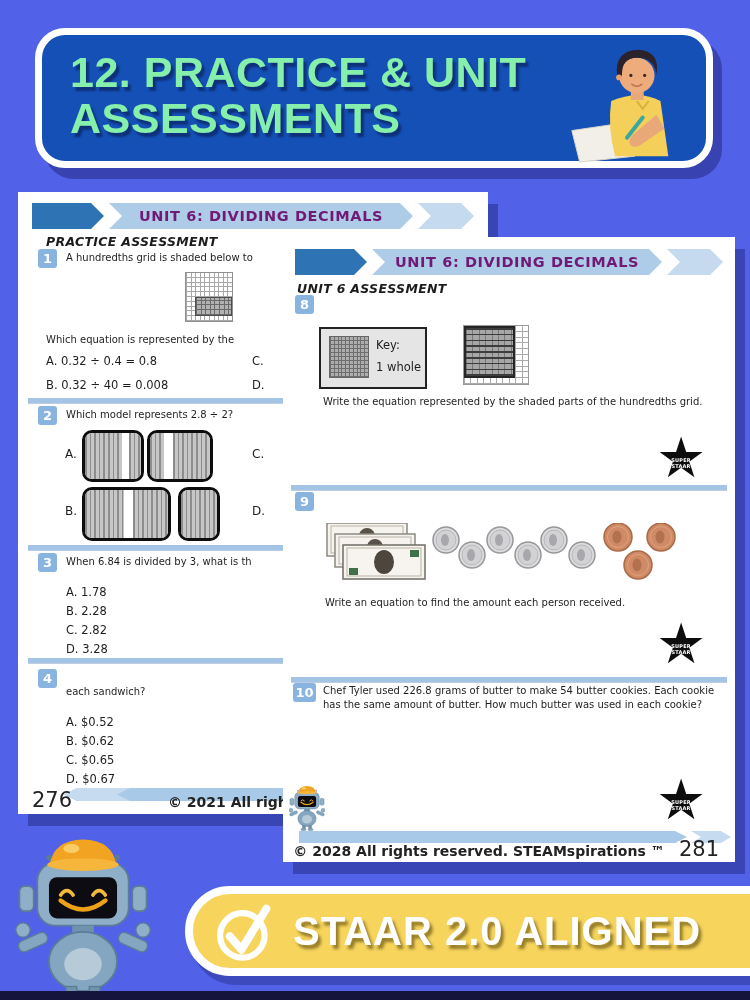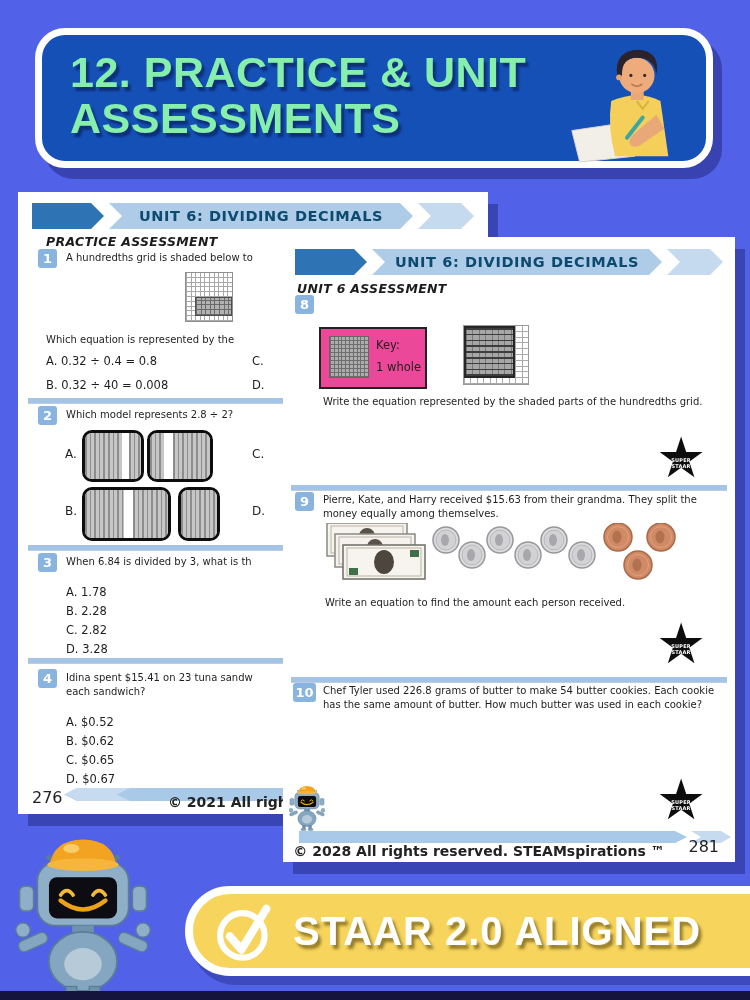--- a/index.html
+++ b/index.html
@@ -24,21 +24,21 @@
   
   .page{position:absolute;background:#fff;box-shadow:10px 12px 0 rgba(26,32,110,.42);}
   .page-left{left:18px;top:192px;width:470px;height:622px;z-index:1;}
   .page-right{left:283px;top:237px;width:452px;height:625px;z-index:2;}
   .hdr{position:absolute;height:26px;display:flex;align-items:stretch;}
   .hdr .chev-dark{width:72px;background:#2e74b5;
     clip-path:polygon(0 0,calc(100% - 13px) 0,100% 50%,calc(100% - 13px) 100%,0 100%);}
   .hdr .band{flex:1;margin-left:5px;background:#aecbe8;position:relative;
     clip-path:polygon(0 0,calc(100% - 13px) 0,100% 50%,calc(100% - 13px) 100%,0 100%,13px 50%);
     display:flex;align-items:center;justify-content:center;}
-  .hdr .band span{color:#0c4a6e;font-weight:bold;font-size:14.5px;letter-spacing:.6px;}
+  .hdr .band span{color:#701a75;font-weight:bold;font-size:14.5px;letter-spacing:.6px;}
   .hdr .chev-light{width:56px;margin-left:5px;background:#c5d9ef;
     clip-path:polygon(0 0,calc(100% - 13px) 0,100% 50%,calc(100% - 13px) 100%,0 100%,13px 50%);}
   .section-title{position:absolute;font-style:italic;font-weight:bold;font-size:12.5px;color:#1c1c1c;letter-spacing:.3px;}
   .qnum{position:absolute;width:19px;height:19px;background:#8ab4e0;color:#fff;
     font-weight:bold;font-size:13px;text-align:center;line-height:19px;border-radius:3px;}
   .qnum.wide{width:23px;}
   .qtext{position:absolute;font-size:10px;color:#1e1e1e;line-height:1.35;white-space:nowrap;}
   .qtext.wrap{white-space:normal;}
   .opt{position:absolute;font-size:11.5px;color:#1e1e1e;white-space:nowrap;}
   .divider{position:absolute;height:5px;background:#a4c4e6;box-shadow:0 1px 0 rgba(110,145,190,.45);}
@@ -49,21 +49,21 @@
   .grid-small .shade{position:absolute;background-color:#b2b2b2;border:1px solid #4e4e4e;box-sizing:border-box;
     background-image:repeating-linear-gradient(90deg,#6a6a6a 0 1px,transparent 1px 4.6px),
                      repeating-linear-gradient(0deg,#6a6a6a 0 1px,transparent 1px 4.8px);}
   .grid-big{position:absolute;border:1px solid #999;background:#fff;
     background-image:repeating-linear-gradient(90deg,#aaa 0 1px,transparent 1px 6.4px),
                      repeating-linear-gradient(0deg,#aaa 0 1px,transparent 1px 5.8px);}
   .grid-big .shade{position:absolute;left:0;top:0;width:51px;height:52px;background-color:#a6a6a6;
     border:2px solid #262626;box-sizing:border-box;
     background-image:repeating-linear-gradient(0deg,#3c3c3c 0 1.6px,transparent 1.6px 5.8px),
                      repeating-linear-gradient(90deg,#777 0 1px,transparent 1px 6.4px);}
-  .key-box{position:absolute;border:2.5px solid #222;background:#ec4899;}
+  .key-box{position:absolute;border:2.5px solid #222;background:#e5e5e5;}
   .key-grid{position:absolute;left:8px;top:7px;width:38px;height:40px;background-color:#adadad;border:1px solid #666;
     background-image:repeating-linear-gradient(90deg,#6e6e6e 0 1px,transparent 1px 3.8px),
                      repeating-linear-gradient(0deg,#6e6e6e 0 1px,transparent 1px 4px);}
   .key-text{position:absolute;left:55px;font-size:11.5px;color:#1e1e1e;}
   
   .mrow{position:absolute;display:flex;align-items:center;}
   .mblock{border:3.5px solid #0d0d0d;border-radius:10px;background:#fff;display:flex;overflow:hidden;height:46px;}
   .mblock + .mblock{margin-left:3px;}
   .seg{background:repeating-linear-gradient(90deg,#8d8d8d 0 1.6px,#c6c6c6 1.6px 4.6px);}
   .gap{background:#fff;}
@@ -71,21 +71,21 @@
   
   .star{position:absolute;width:52px;height:52px;}
   .star .glyph{font-size:56px;line-height:50px;color:#0d0d0d;display:block;text-align:center;}
   .star .t1,.star .t2{position:absolute;left:0;right:0;text-align:center;color:#fff;font-size:5px;font-weight:bold;letter-spacing:.2px;}
   .star .t1{top:24px;} .star .t2{top:30px;}
   
   .foot-band-left{position:absolute;left:46px;right:0;top:596px;height:13px;background:#a9c9e8;
     clip-path:polygon(13px 0,100% 0,100% 100%,13px 100%,0 50%);}
   .foot-band-left .lt{position:absolute;left:0;top:0;bottom:0;width:66px;background:#c6daf0;
     clip-path:polygon(13px 0,100% 0,calc(100% - 13px) 50%,100% 100%,13px 100%,0 50%);}
-  .page-num{position:absolute;font-size:16px;color:#222;}
+  .page-num{position:absolute;font-size:21px;color:#222;}
   .copyright{position:absolute;font-size:14px;font-weight:bold;color:#222;}
   .foot-band-right{position:absolute;left:16px;top:594px;width:388px;height:12px;background:#a9c9e8;
     clip-path:polygon(0 0,calc(100% - 12px) 0,100% 50%,calc(100% - 12px) 100%,0 100%);}
   .foot-chev-right{position:absolute;left:408px;top:594px;width:40px;height:12px;background:#c6daf0;
     clip-path:polygon(0 0,calc(100% - 10px) 0,100% 50%,calc(100% - 10px) 100%,0 100%,10px 50%);}
   .mini-robot{position:absolute;left:6px;top:548px;width:36px;height:46px;}
   
   .big-robot{position:absolute;left:12px;top:836px;width:142px;height:172px;z-index:4;}
   .staar-banner{
     position:absolute;left:185px;top:886px;width:610px;height:90px;z-index:4;
@@ -211,21 +211,20 @@
   <div class="qnum" style="left:20px;top:361px;">3</div>
   <div class="qtext" style="left:48px;top:363px;">When 6.84 is divided by 3, what is th</div>
   <div class="opt" style="left:48px;top:393px;">A. 1.78</div>
   <div class="opt" style="left:48px;top:412px;">B. 2.28</div>
   <div class="opt" style="left:48px;top:431px;">C. 2.82</div>
   <div class="opt" style="left:48px;top:450px;">D. 3.28</div>
 
   <div class="divider" style="left:10px;right:10px;top:466px;"></div>
 
   <div class="qnum" style="left:20px;top:477px;">4</div>
-  <div class="qtext" style="left:48px;top:479px;">Idina spent $15.41 on 23 tuna sandw</div>
   <div class="qtext" style="left:48px;top:493px;">each sandwich?</div>
   <div class="opt" style="left:48px;top:523px;">A. $0.52</div>
   <div class="opt" style="left:48px;top:542px;">B. $0.62</div>
   <div class="opt" style="left:48px;top:561px;">C. $0.65</div>
   <div class="opt" style="left:48px;top:580px;">D. $0.67</div>
 
   <div class="foot-band-left">
       <div class="lt"></div>
     </div>
   <div class="page-num" style="left:14px;top:596px;">276</div>
@@ -254,21 +253,20 @@
   <div class="qtext wrap" style="left:40px;top:158px;width:398px;">Write the equation represented by the shaded parts of the hundredths grid.</div>
   <div class="star" style="left:372px;top:196px;">
     <span class="glyph">★</span>
     <span class="t1">SUPER</span>
       <span class="t2">STAAR</span>
   </div>
 
   <div class="divider" style="left:8px;right:8px;top:248px;"></div>
 
   <div class="qnum" style="left:12px;top:255px;">9</div>
-  <div class="qtext wrap" style="left:40px;top:256px;width:398px;">Pierre, Kate, and Harry received $15.63 from their grandma. They split the money equally among themselves.</div>
   <svg class="money" style="left:35px;top:286px;" width="360" height="64" viewBox="0 0 360 64">
     <g>
       <rect x="9" y="0" width="80" height="33" fill="#f6f3ee" stroke="#8a8a80" stroke-width="1.5"></rect>
       <rect x="13" y="3" width="72" height="27" fill="none" stroke="#b9b3a6" stroke-width="1"></rect>
       <ellipse cx="49" cy="16" rx="9" ry="11" fill="#595249"></ellipse>
       <rect x="17" y="11" width="80" height="33" fill="#f6f3ee" stroke="#8a8a80" stroke-width="1.5"></rect>
       <rect x="21" y="14" width="72" height="27" fill="none" stroke="#b9b3a6" stroke-width="1"></rect>
       <ellipse cx="57" cy="27" rx="9" ry="11" fill="#595249"></ellipse>
       <rect x="25" y="22" width="82" height="34" fill="#f7f4ef" stroke="#6e6e64" stroke-width="1.5"></rect>
       <rect x="29" y="25" width="74" height="28" fill="none" stroke="#b9b3a6" stroke-width="1"></rect>

